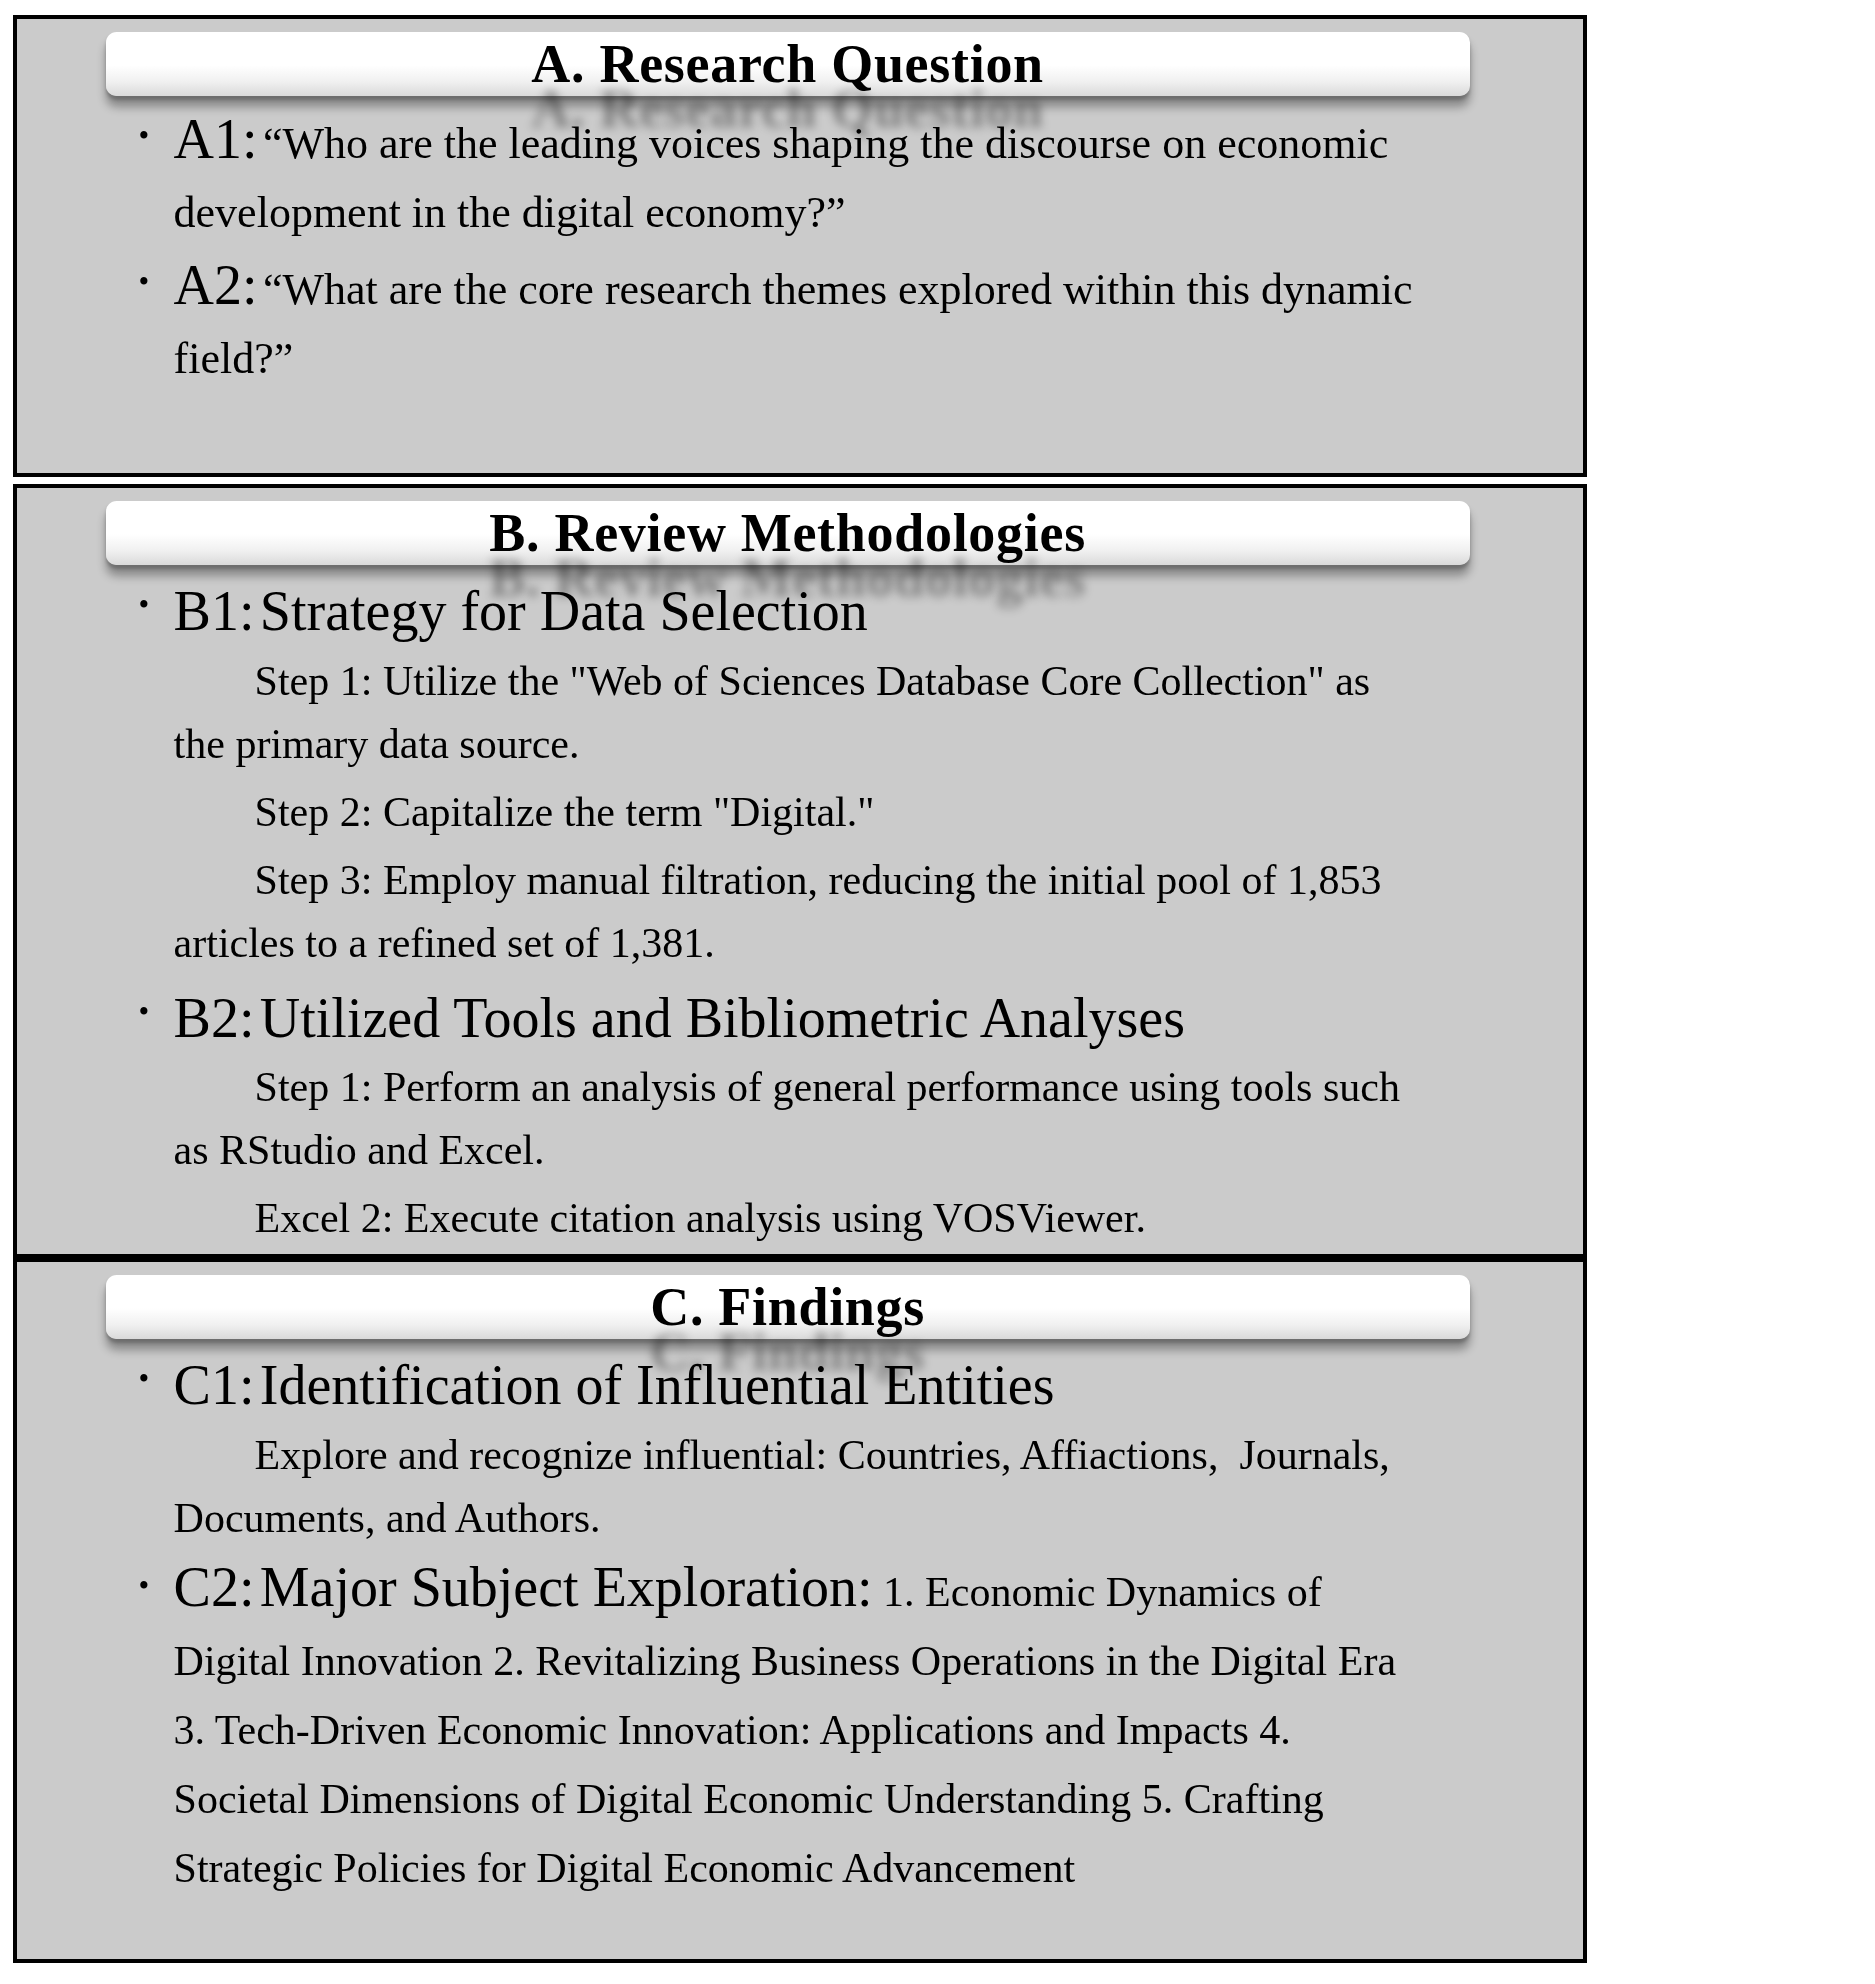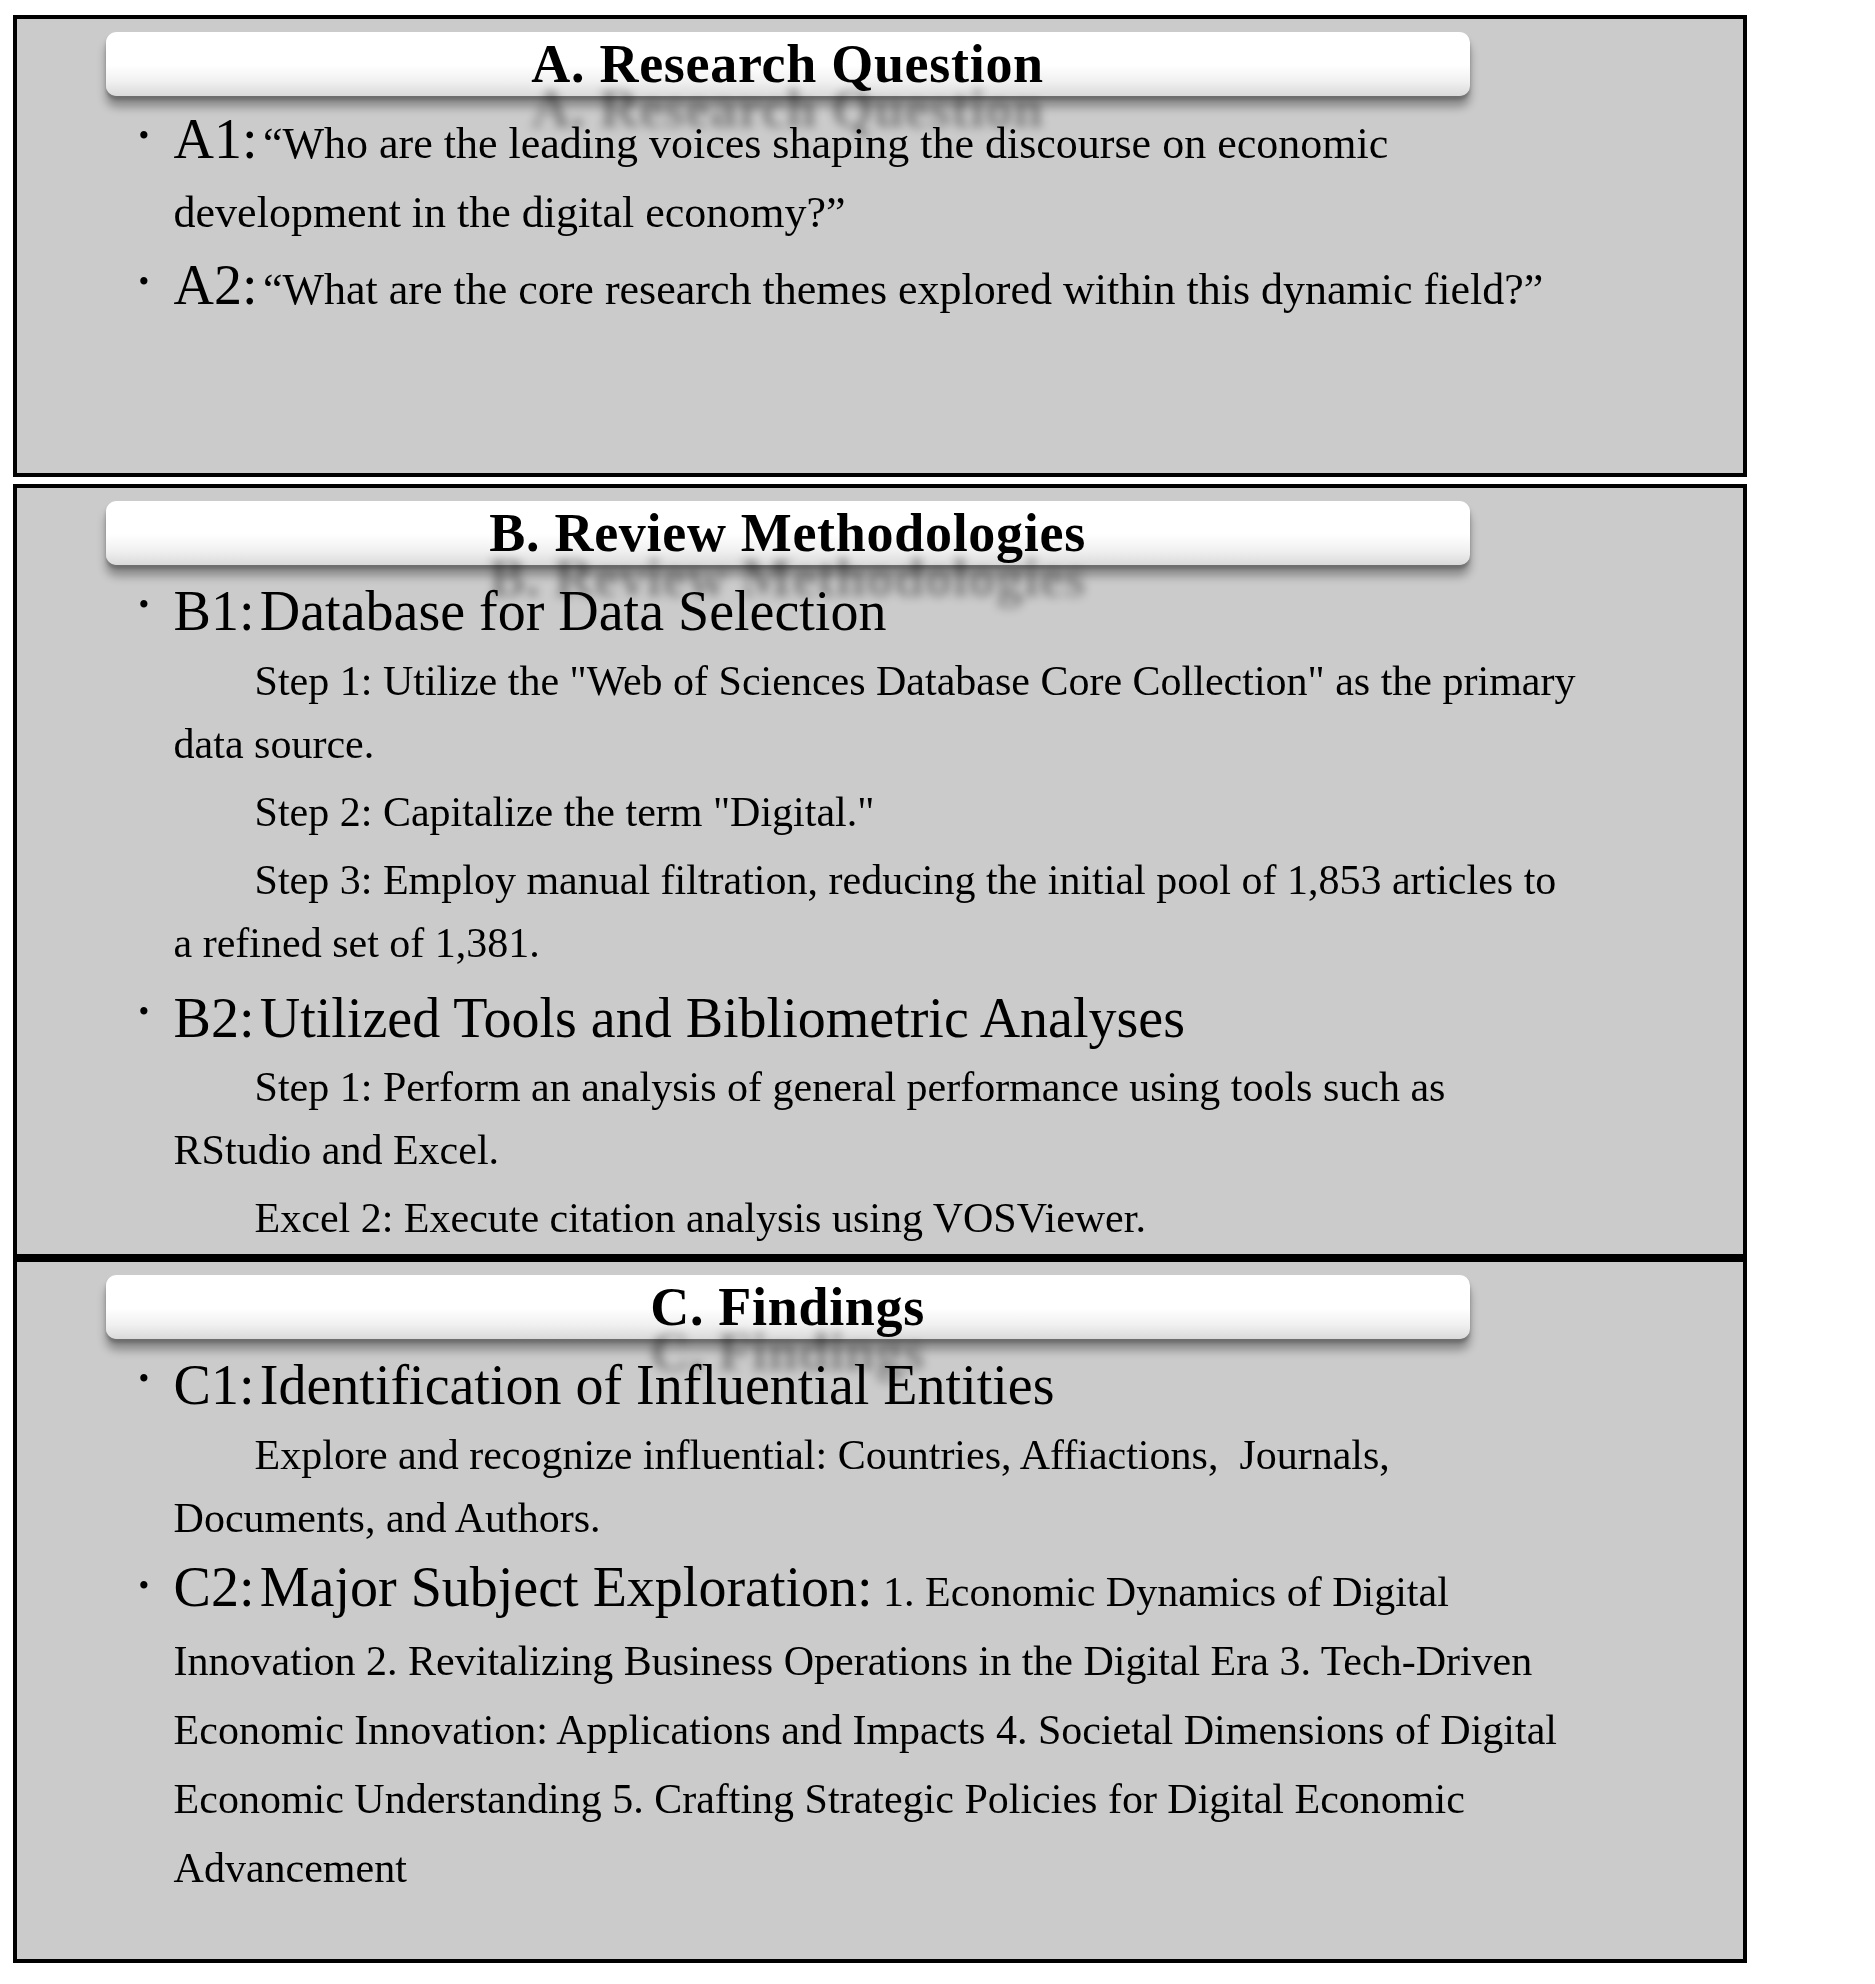--- a/index.html
+++ b/index.html
@@ -10,21 +10,21 @@
   body {
     width: 1876px;
     height: 1985px;
     overflow: hidden;
     font-family: "Liberation Serif", serif;
     color: #000000;
   }
   .panel {
     box-sizing: border-box;
     margin-left: 12.6px;
-    width: 1734px;
+    width: 1574px;
     border: 4px solid #000000;
     background: #cbcbcb;
     position: relative;
     overflow: hidden;
   }
   .panel-a { margin-top: 14.6px; height: 462px; }
   .panel-b { margin-top: 7.3px; height: 774px; }
   .panel-c {  height: 705px; }
 
   .pill {
@@ -90,21 +90,21 @@
       <p class="row bullet"><span class="lbl">A1:</span><span class="txt">“Who are the leading voices shaping the discourse on economic development in the digital economy?”</span></p>
       <p class="row bullet"><span class="lbl">A2:</span><span class="txt">“What are the core research themes explored within this dynamic field?”</span></p>
     </div>
 </div>
 
 <div class="panel panel-b">
   <div class="pill">
     <span class="pill-title">B. Review Methodologies</span>
   </div>
   <div class="rows">
-      <p class="row header"><span class="lbl">B1:</span><span class="txt">Database for Data Selection</span></p>
+      <p class="row header"><span class="lbl">B1:</span><span class="txt">Strategy for Data Selection</span></p>
       <p class="row step"><span class="txt">Step 1: Utilize the "Web of Sciences Database Core Collection" as the primary data source.</span></p>
       <p class="row step"><span class="txt">Step 2: Capitalize the term "Digital."</span></p>
       <p class="row step"><span class="txt">Step 3: Employ manual filtration, reducing the initial pool of 1,853 articles to a refined set of 1,381.</span></p>
       <p class="row header"><span class="lbl">B2:</span><span class="txt">Utilized Tools and Bibliometric Analyses</span></p>
       <p class="row step"><span class="txt">Step 1: Perform an analysis of general performance using tools such as RStudio and Excel.</span></p>
       <p class="row step"><span class="txt">Excel 2: Execute citation analysis using VOSViewer.</span></p>
     </div>
 </div>
 
 <div class="panel panel-c">

